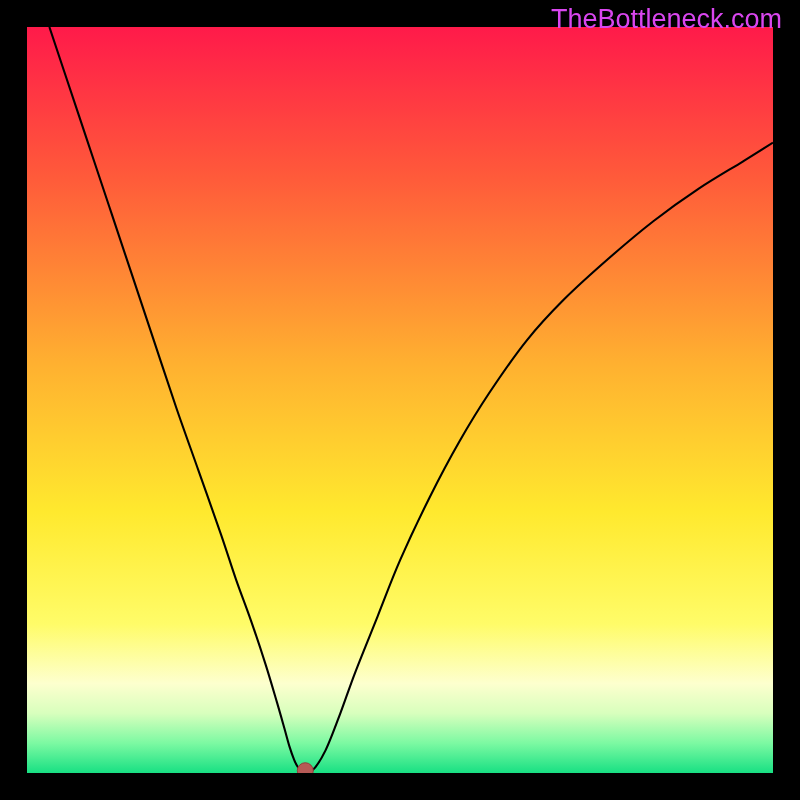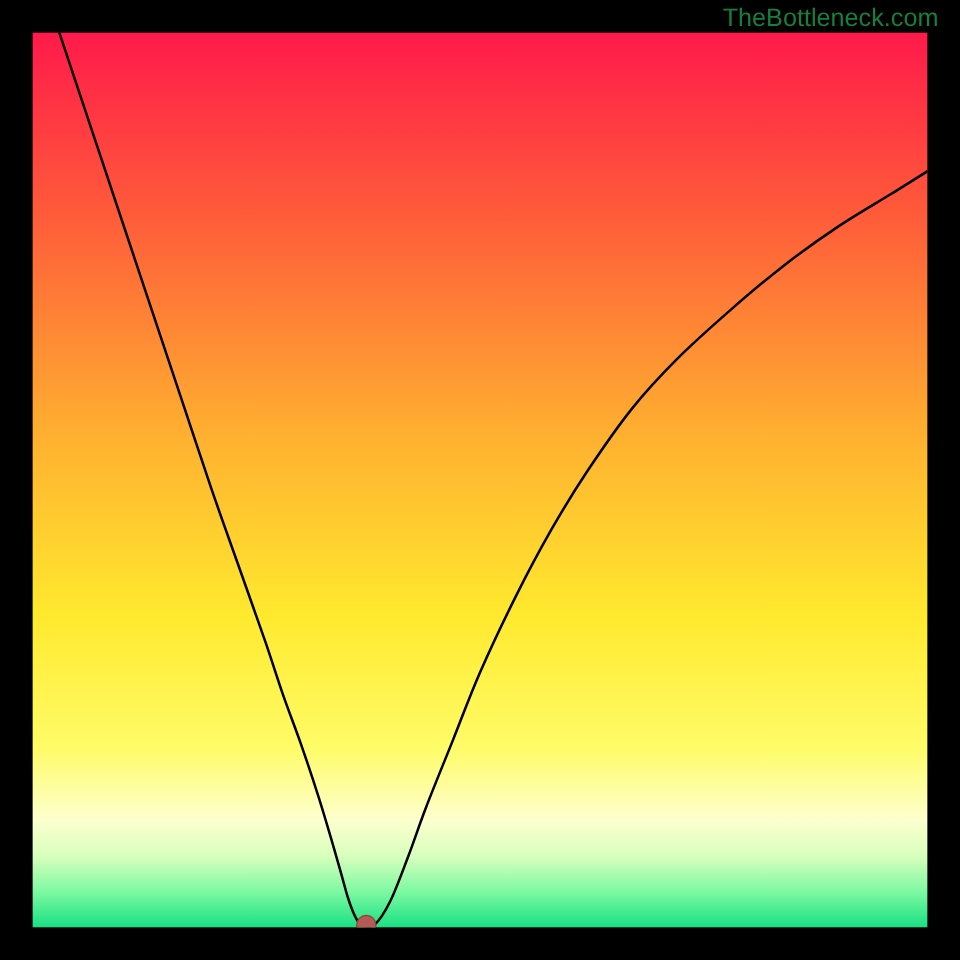--- a/index.html
+++ b/index.html
@@ -9,22 +9,22 @@
     height: 800px;
     background: #000;
     position: relative;
     overflow: hidden;
     font-family: Arial, Helvetica, sans-serif;
   }
   .watermark {
     position: absolute;
     top: 4px;
     right: 18px;
-    color: #15803d;
-    font-size: 21px;
+    color: #d946ef;
+    font-size: 27px;
     font-weight: 500;
     z-index: 10;
   }
   .plot-outer {
     position: absolute;
     left: 27px;
     top: 27px;
     width: 746px;
     height: 746px;
     background: #000;

